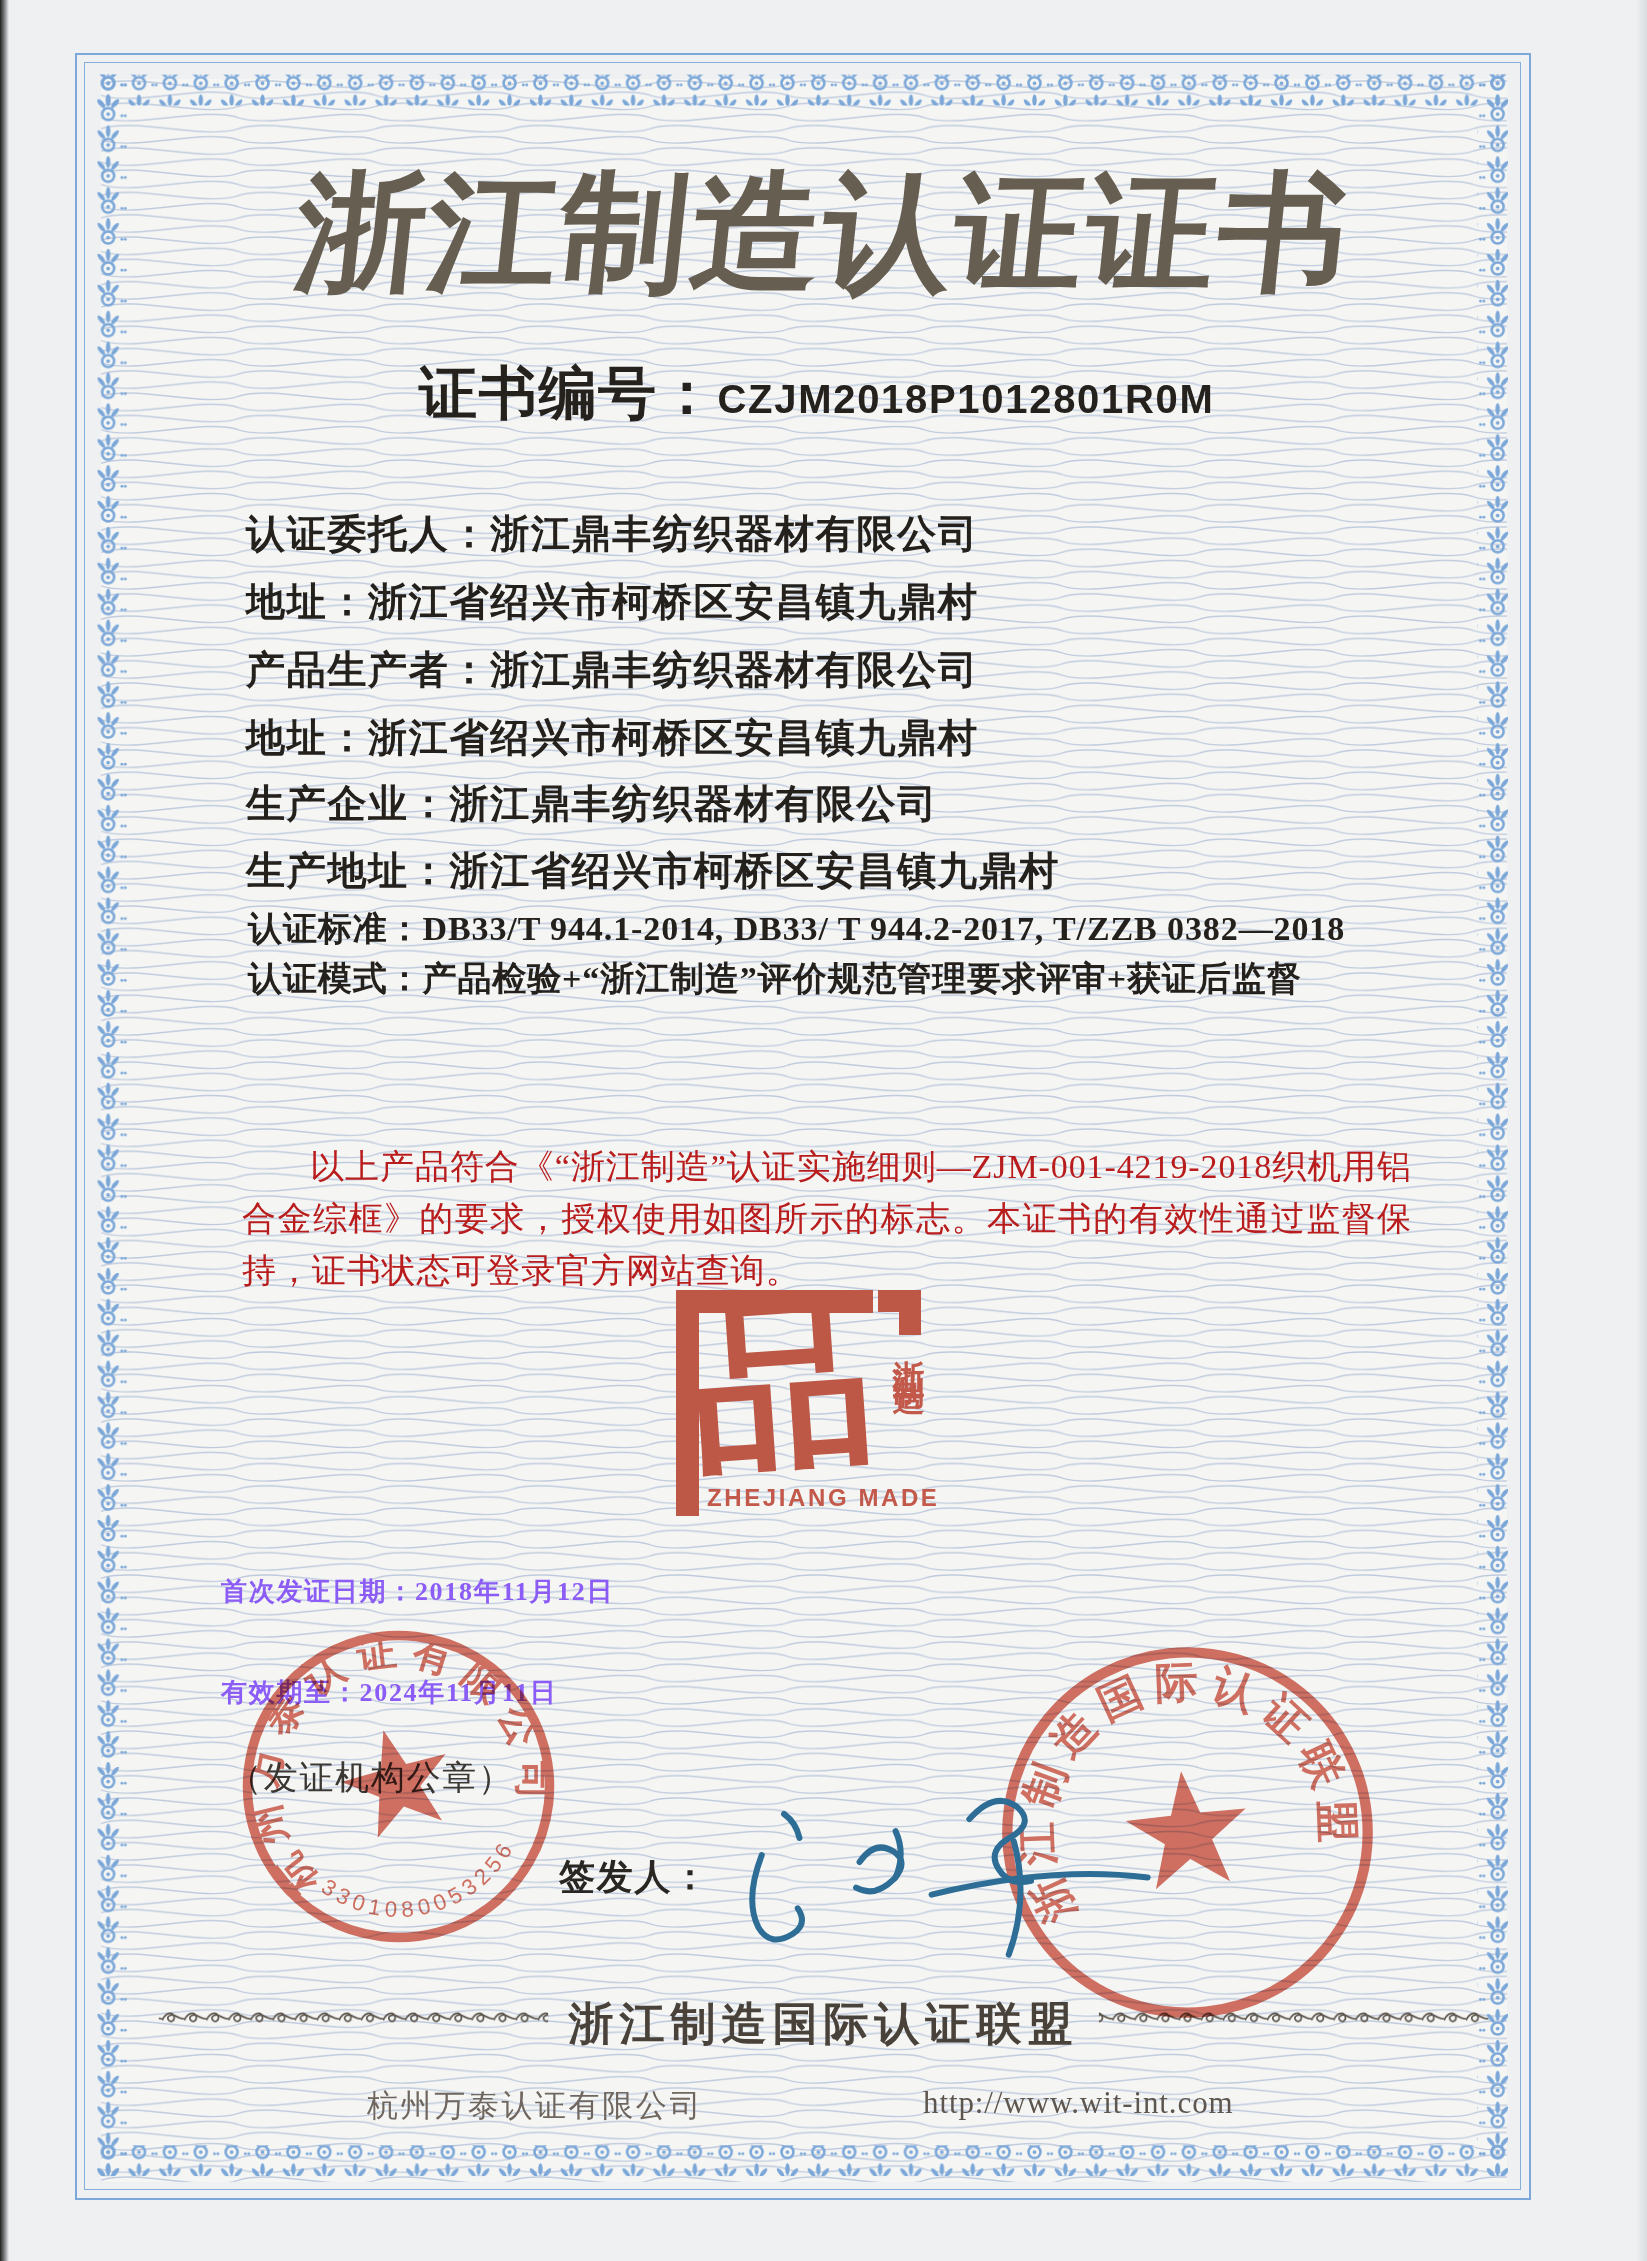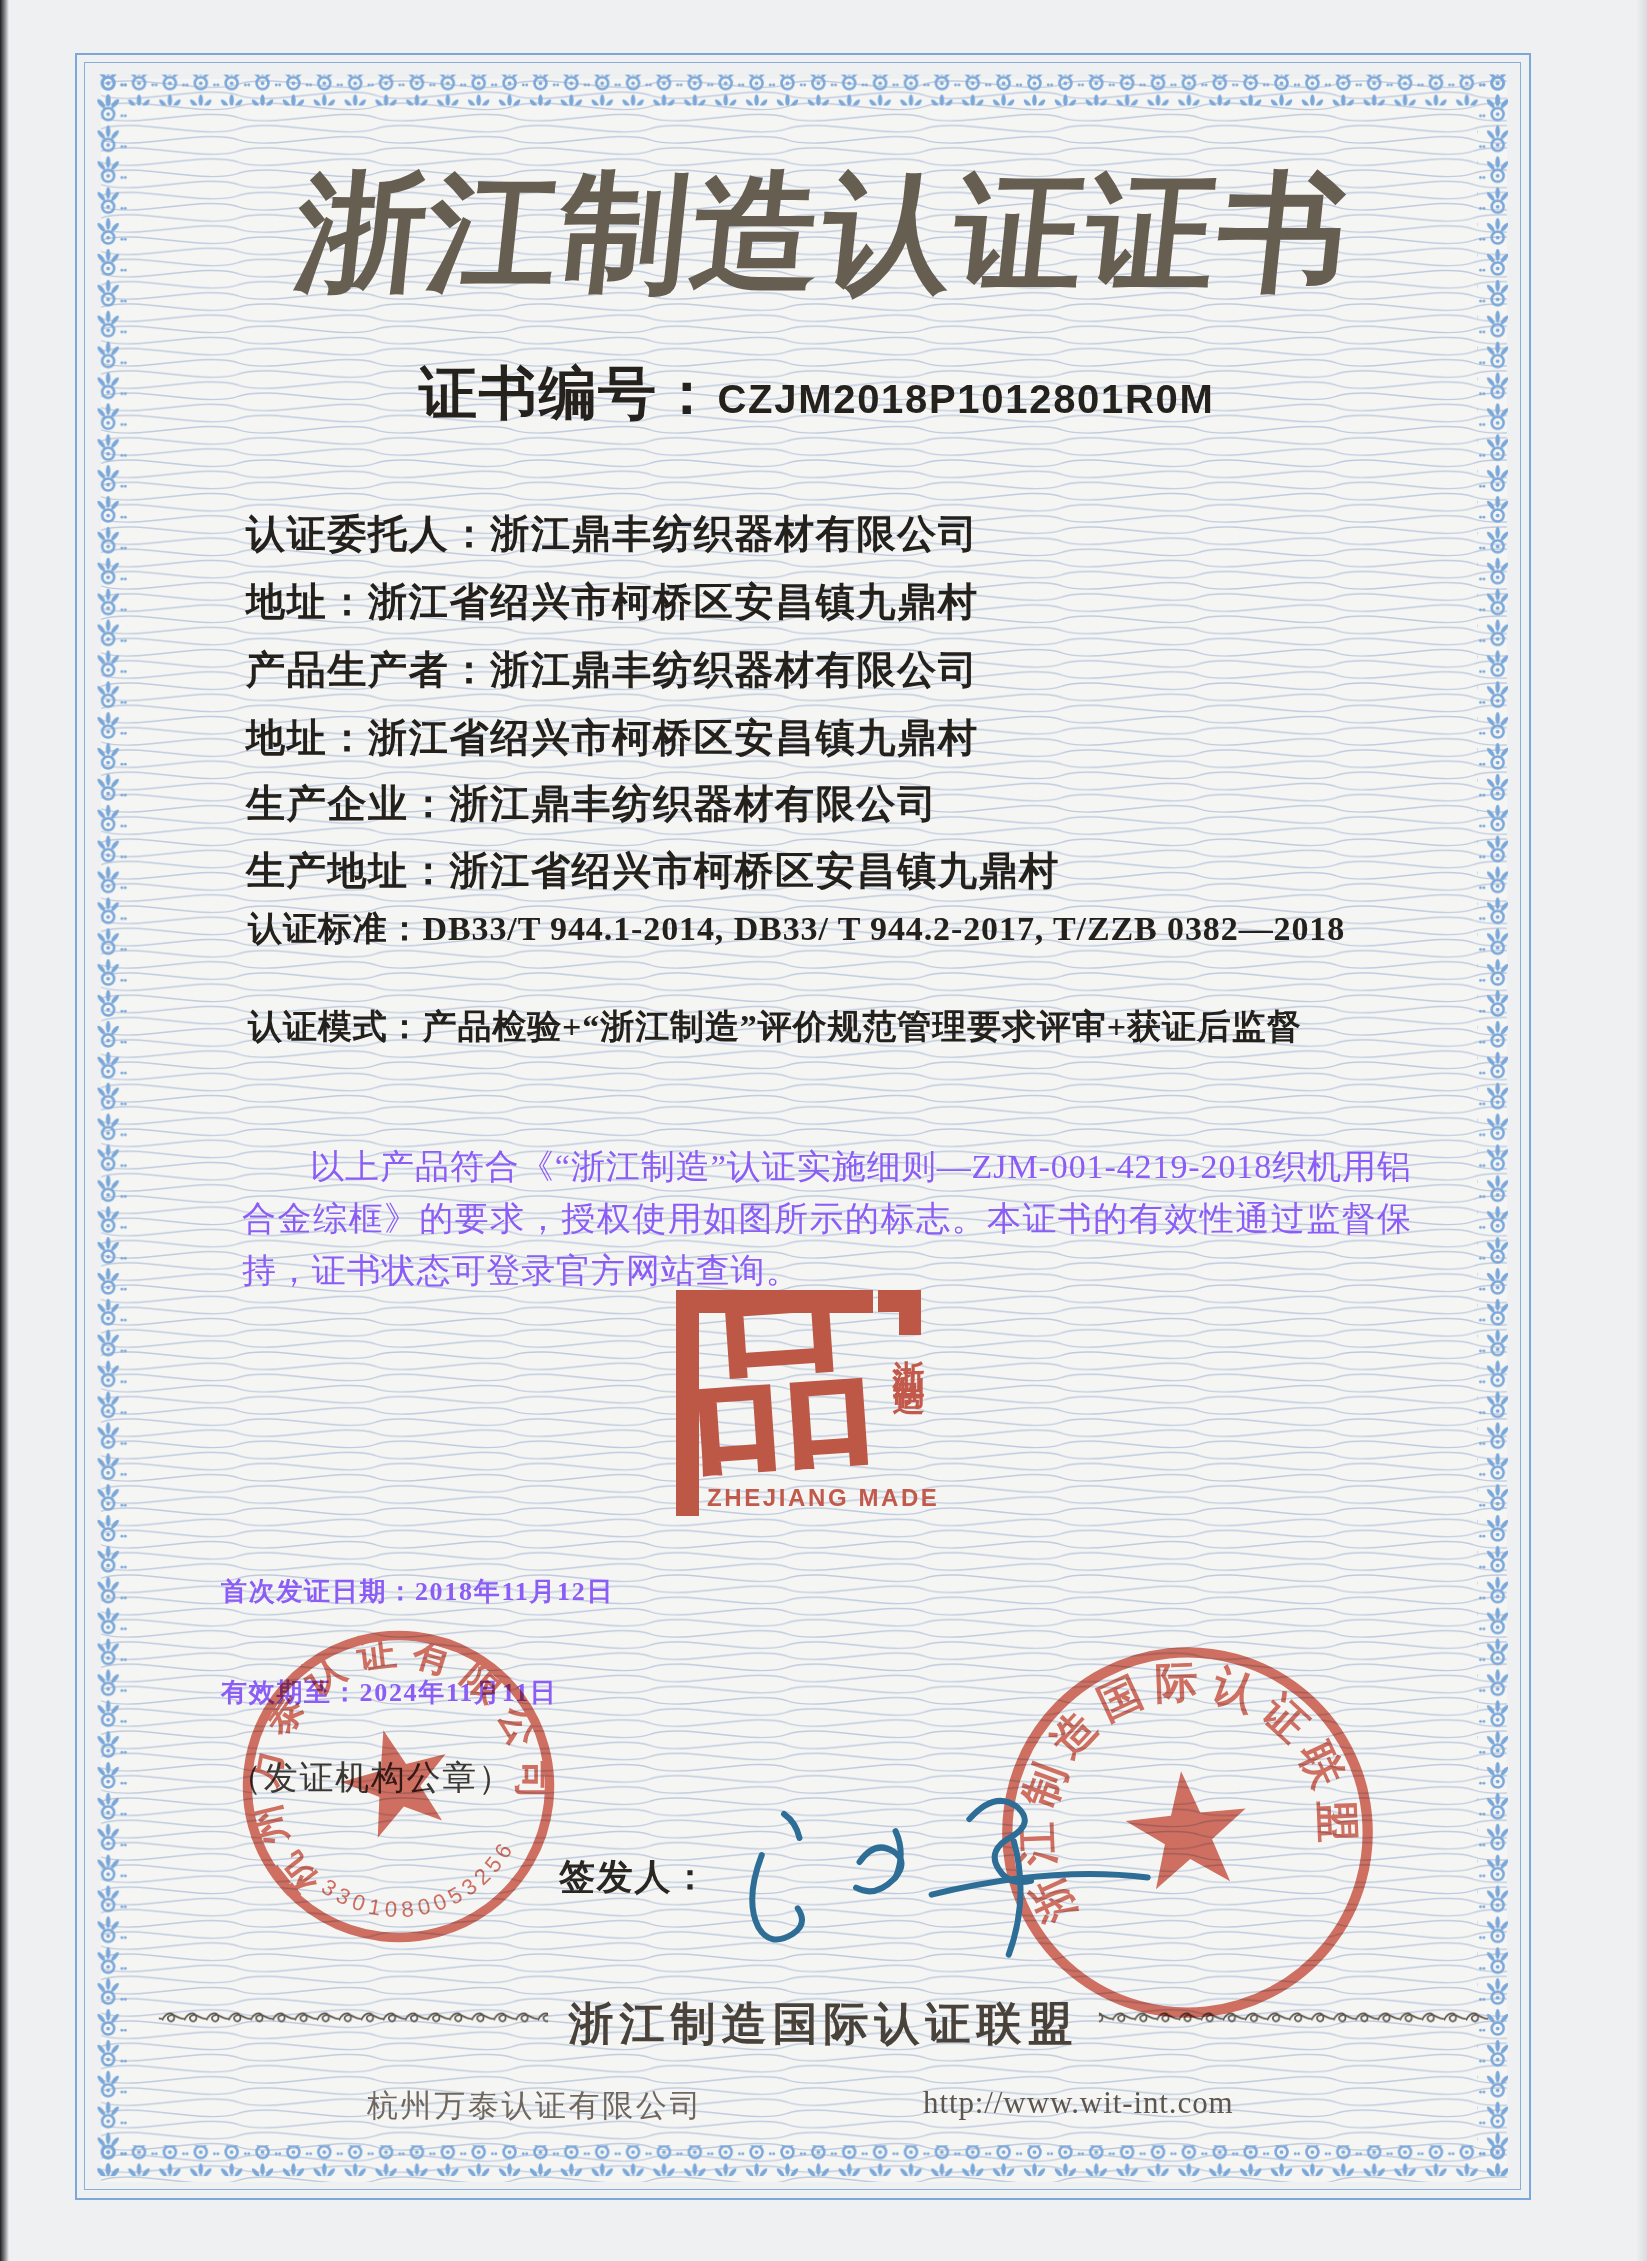--- a/index.html
+++ b/index.html
@@ -19,21 +19,21 @@
          letter-spacing:2.6px;color:#675e52;transform:skewX(-6deg);z-index:3;line-height:1.15;}
   
   .certline{left:419px;top:355px;z-index:3;white-space:nowrap;}
   .certline .lab{font-size:58px;font-weight:bold;color:#25211d;letter-spacing:1.7px;}
   .certline .val{font-size:40px;font-weight:bold;color:#25211d;letter-spacing:1.7px;
                  font-family:"Liberation Sans","DejaVu Sans",sans-serif;}
   
   .row{left:246px;z-index:3;font-size:39px;font-weight:600;letter-spacing:1.7px;color:#24201c;white-space:nowrap;margin-top:44px;}
   .specrow{left:248px;z-index:3;font-size:34px;font-weight:600;letter-spacing:0.9px;color:#24201c;white-space:nowrap;}
   
-  .para{left:242px;top:1141px;width:1170px;z-index:3;font-size:34px;line-height:52px;color:#8b5cf6;
+  .para{left:242px;top:1141px;width:1170px;z-index:3;font-size:34px;line-height:52px;color:#b91c1c;
         text-align:justify;text-indent:2em;letter-spacing:0.9px;}
   
   .logo{left:676px;top:1287px;width:266px;height:240px;z-index:3;}
   .logo .bar{position:absolute;background:#bd5847;}
   .logo .mark{position:absolute;left:15.4px;top:6.9px;font-size:182px;line-height:1;color:#bd5847;
               font-weight:bold;transform:rotate(-4deg);}
   .logo .cap{position:absolute;left:31px;top:197px;font-size:24px;font-weight:bold;letter-spacing:2.6px;
              color:#c2594a;font-family:"Liberation Sans","DejaVu Sans",sans-serif;white-space:nowrap;}
   .logo .vert{position:absolute;left:211px;top:48px;writing-mode:vertical-rl;font-size:32px;font-weight:bold;
               letter-spacing:7.7px;color:#c2594a;}
@@ -96,21 +96,21 @@
   </div>
 
   <div class="abs row" style="top:463px"><span>认证委托人：</span><span>浙江鼎丰纺织器材有限公司</span></div>
   <div class="abs row" style="top:531px"><span>地址：</span><span>浙江省绍兴市柯桥区安昌镇九鼎村</span></div>
   <div class="abs row" style="top:599px"><span>产品生产者：</span><span>浙江鼎丰纺织器材有限公司</span></div>
   <div class="abs row" style="top:667px"><span>地址：</span><span>浙江省绍兴市柯桥区安昌镇九鼎村</span></div>
   <div class="abs row" style="top:800px"><span>生产地址：</span><span>浙江省绍兴市柯桥区安昌镇九鼎村</span></div>
   <div class="abs row" style="top:733px"><span>生产企业：</span><span>浙江鼎丰纺织器材有限公司</span></div>
 
   <div class="abs specrow" style="top:906px"><span>认证标准：</span><span>DB33/T 944.1-2014, DB33/ T 944.2-2017, T/ZZB 0382—2018</span></div>
-  <div class="abs specrow" style="top:1004px"><span>认证模式：</span><span>产品检验+“浙江制造”评价规范管理要求评审+获证后监督</span></div>
+  <div class="abs specrow" style="top:956px"><span>认证模式：</span><span>产品检验+“浙江制造”评价规范管理要求评审+获证后监督</span></div>
 
   <div class="abs para">以上产品符合《“浙江制造”认证实施细则—ZJM-001-4219-2018织机用铝合金综框》的要求，授权使用如图所示的标志。本证书的有效性通过监督保持，证书状态可登录官方网站查询。</div>
 
   <div class="abs logo">
     <div class="bar" style="left:0;top:3.4px;width:197px;height:23px"></div>
     <div class="bar" style="left:0;top:3.4px;width:23px;height:226px"></div>
     <div class="bar" style="left:202px;top:3.4px;width:43px;height:22px"></div>
     <div class="bar" style="left:223px;top:3.4px;width:22px;height:45px"></div>
     <div class="mark">品</div>
     <div class="vert">浙江制造</div>

